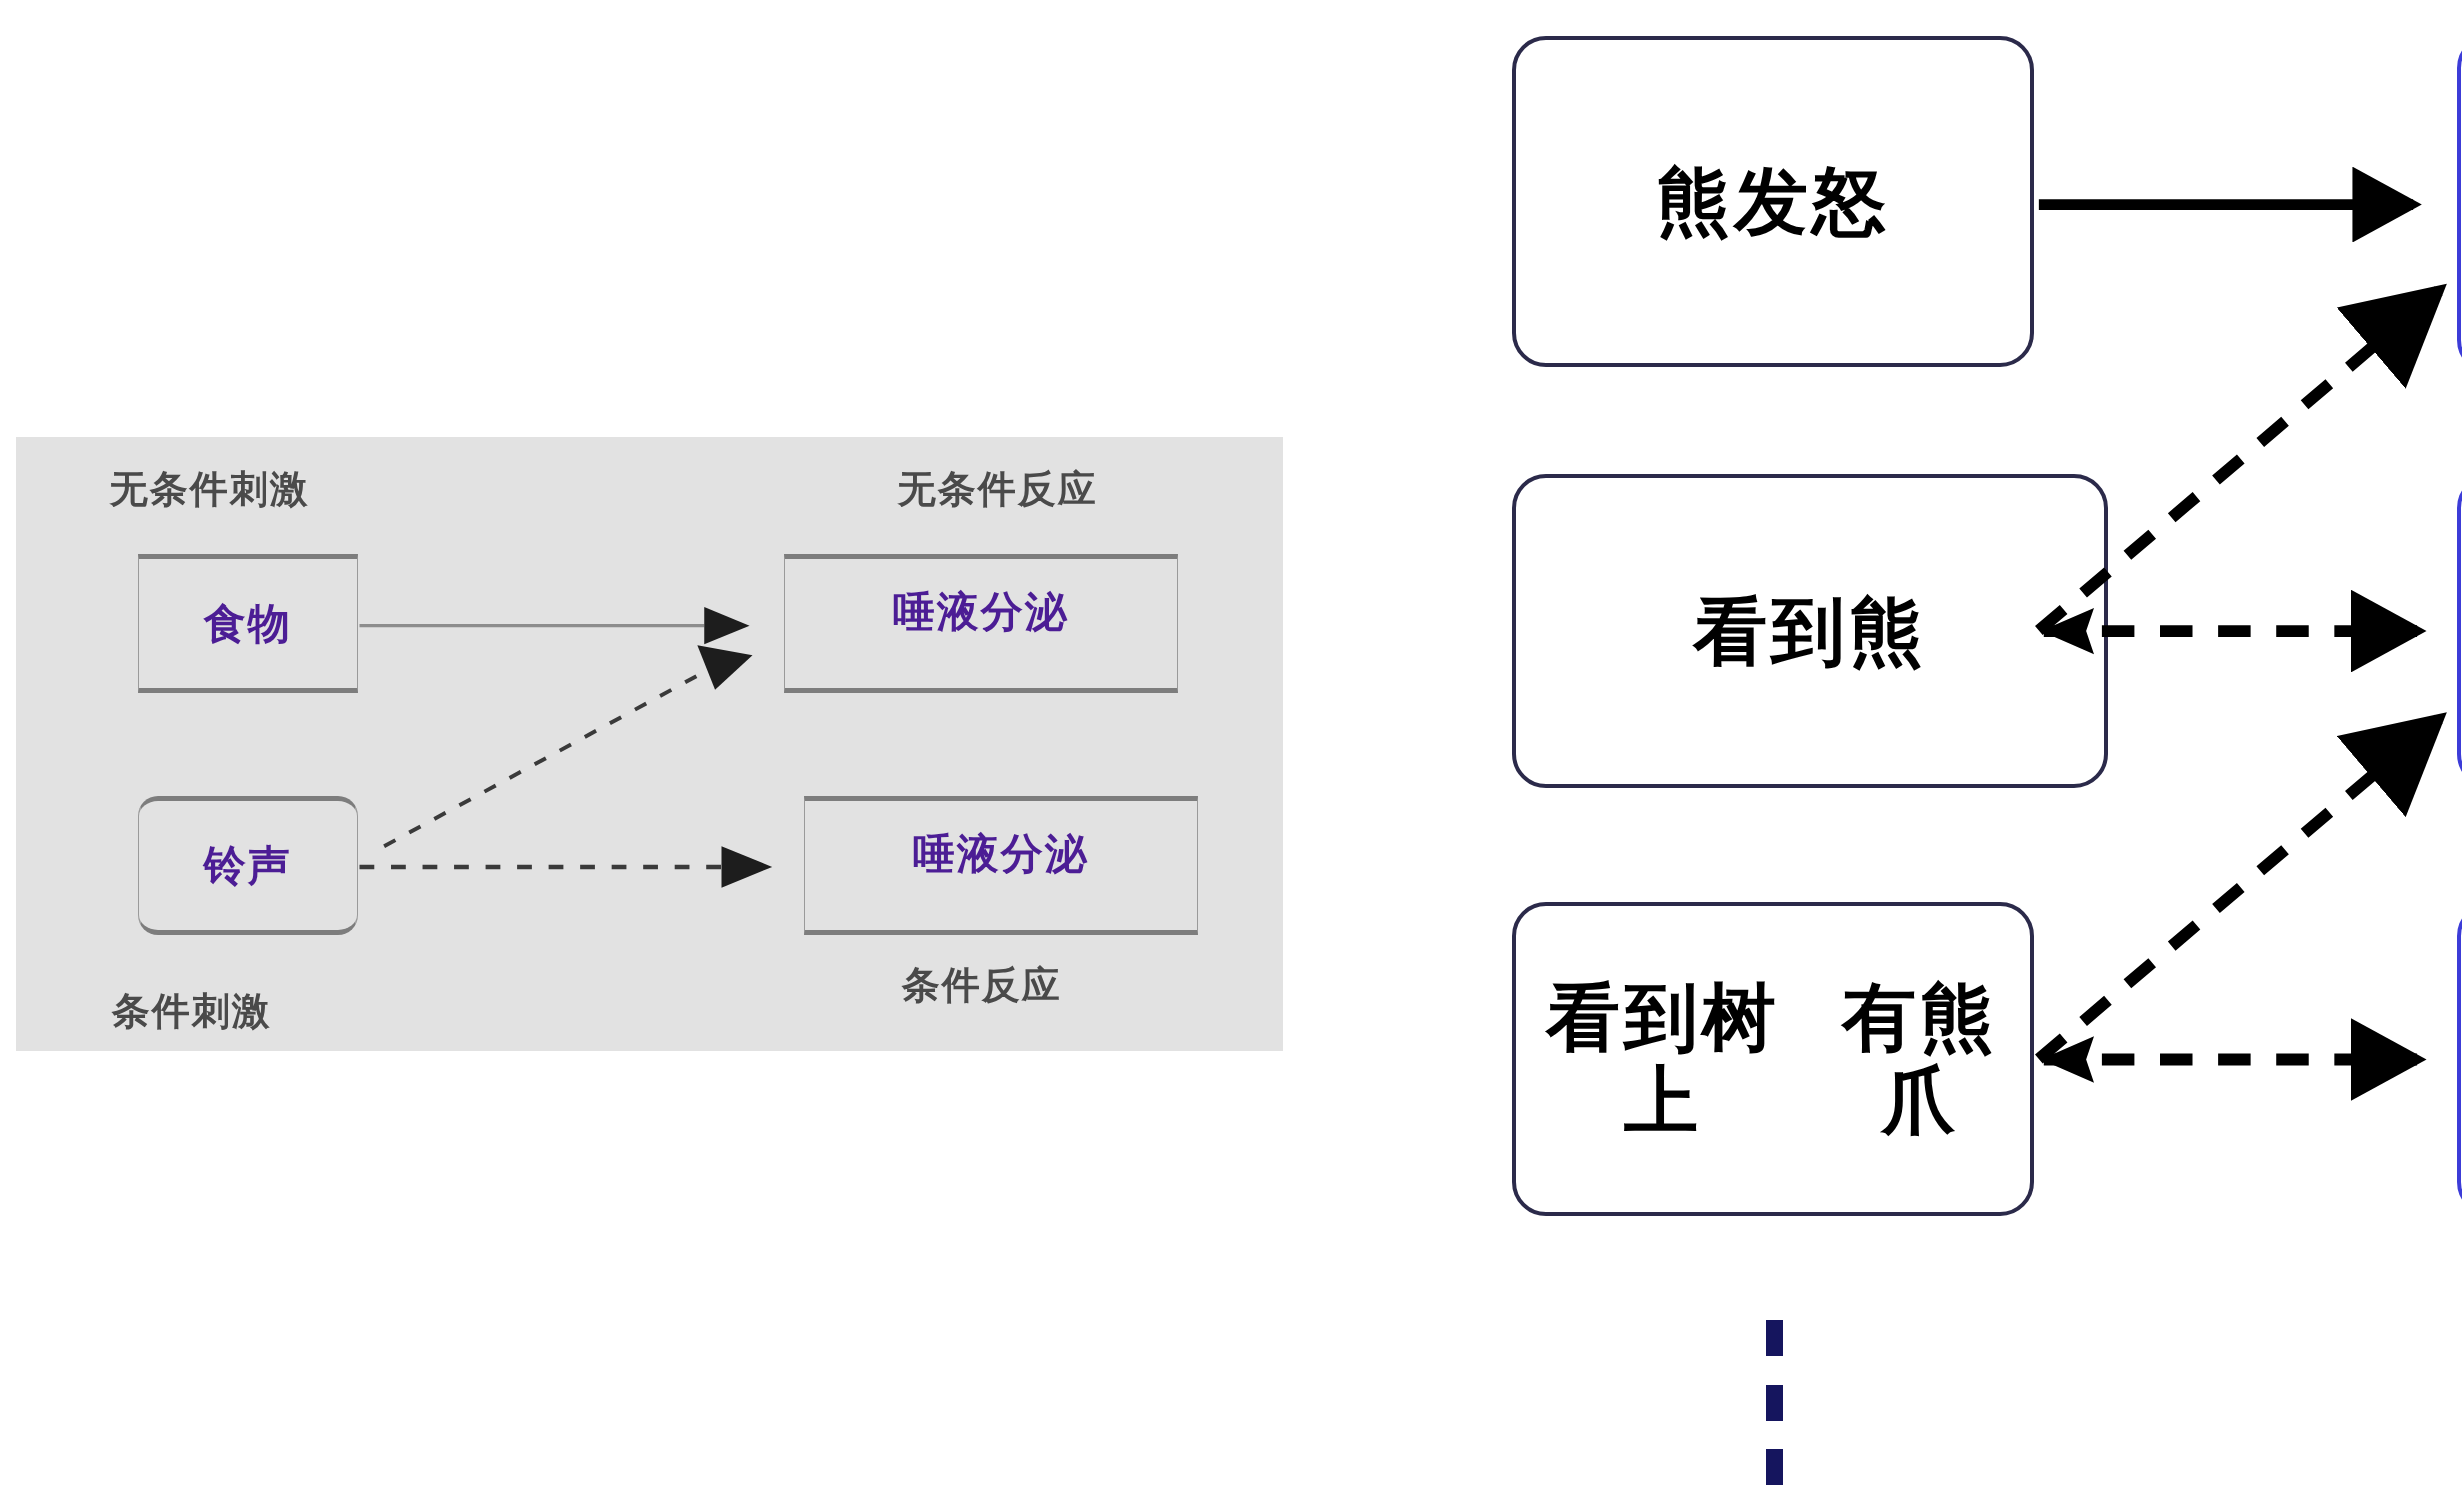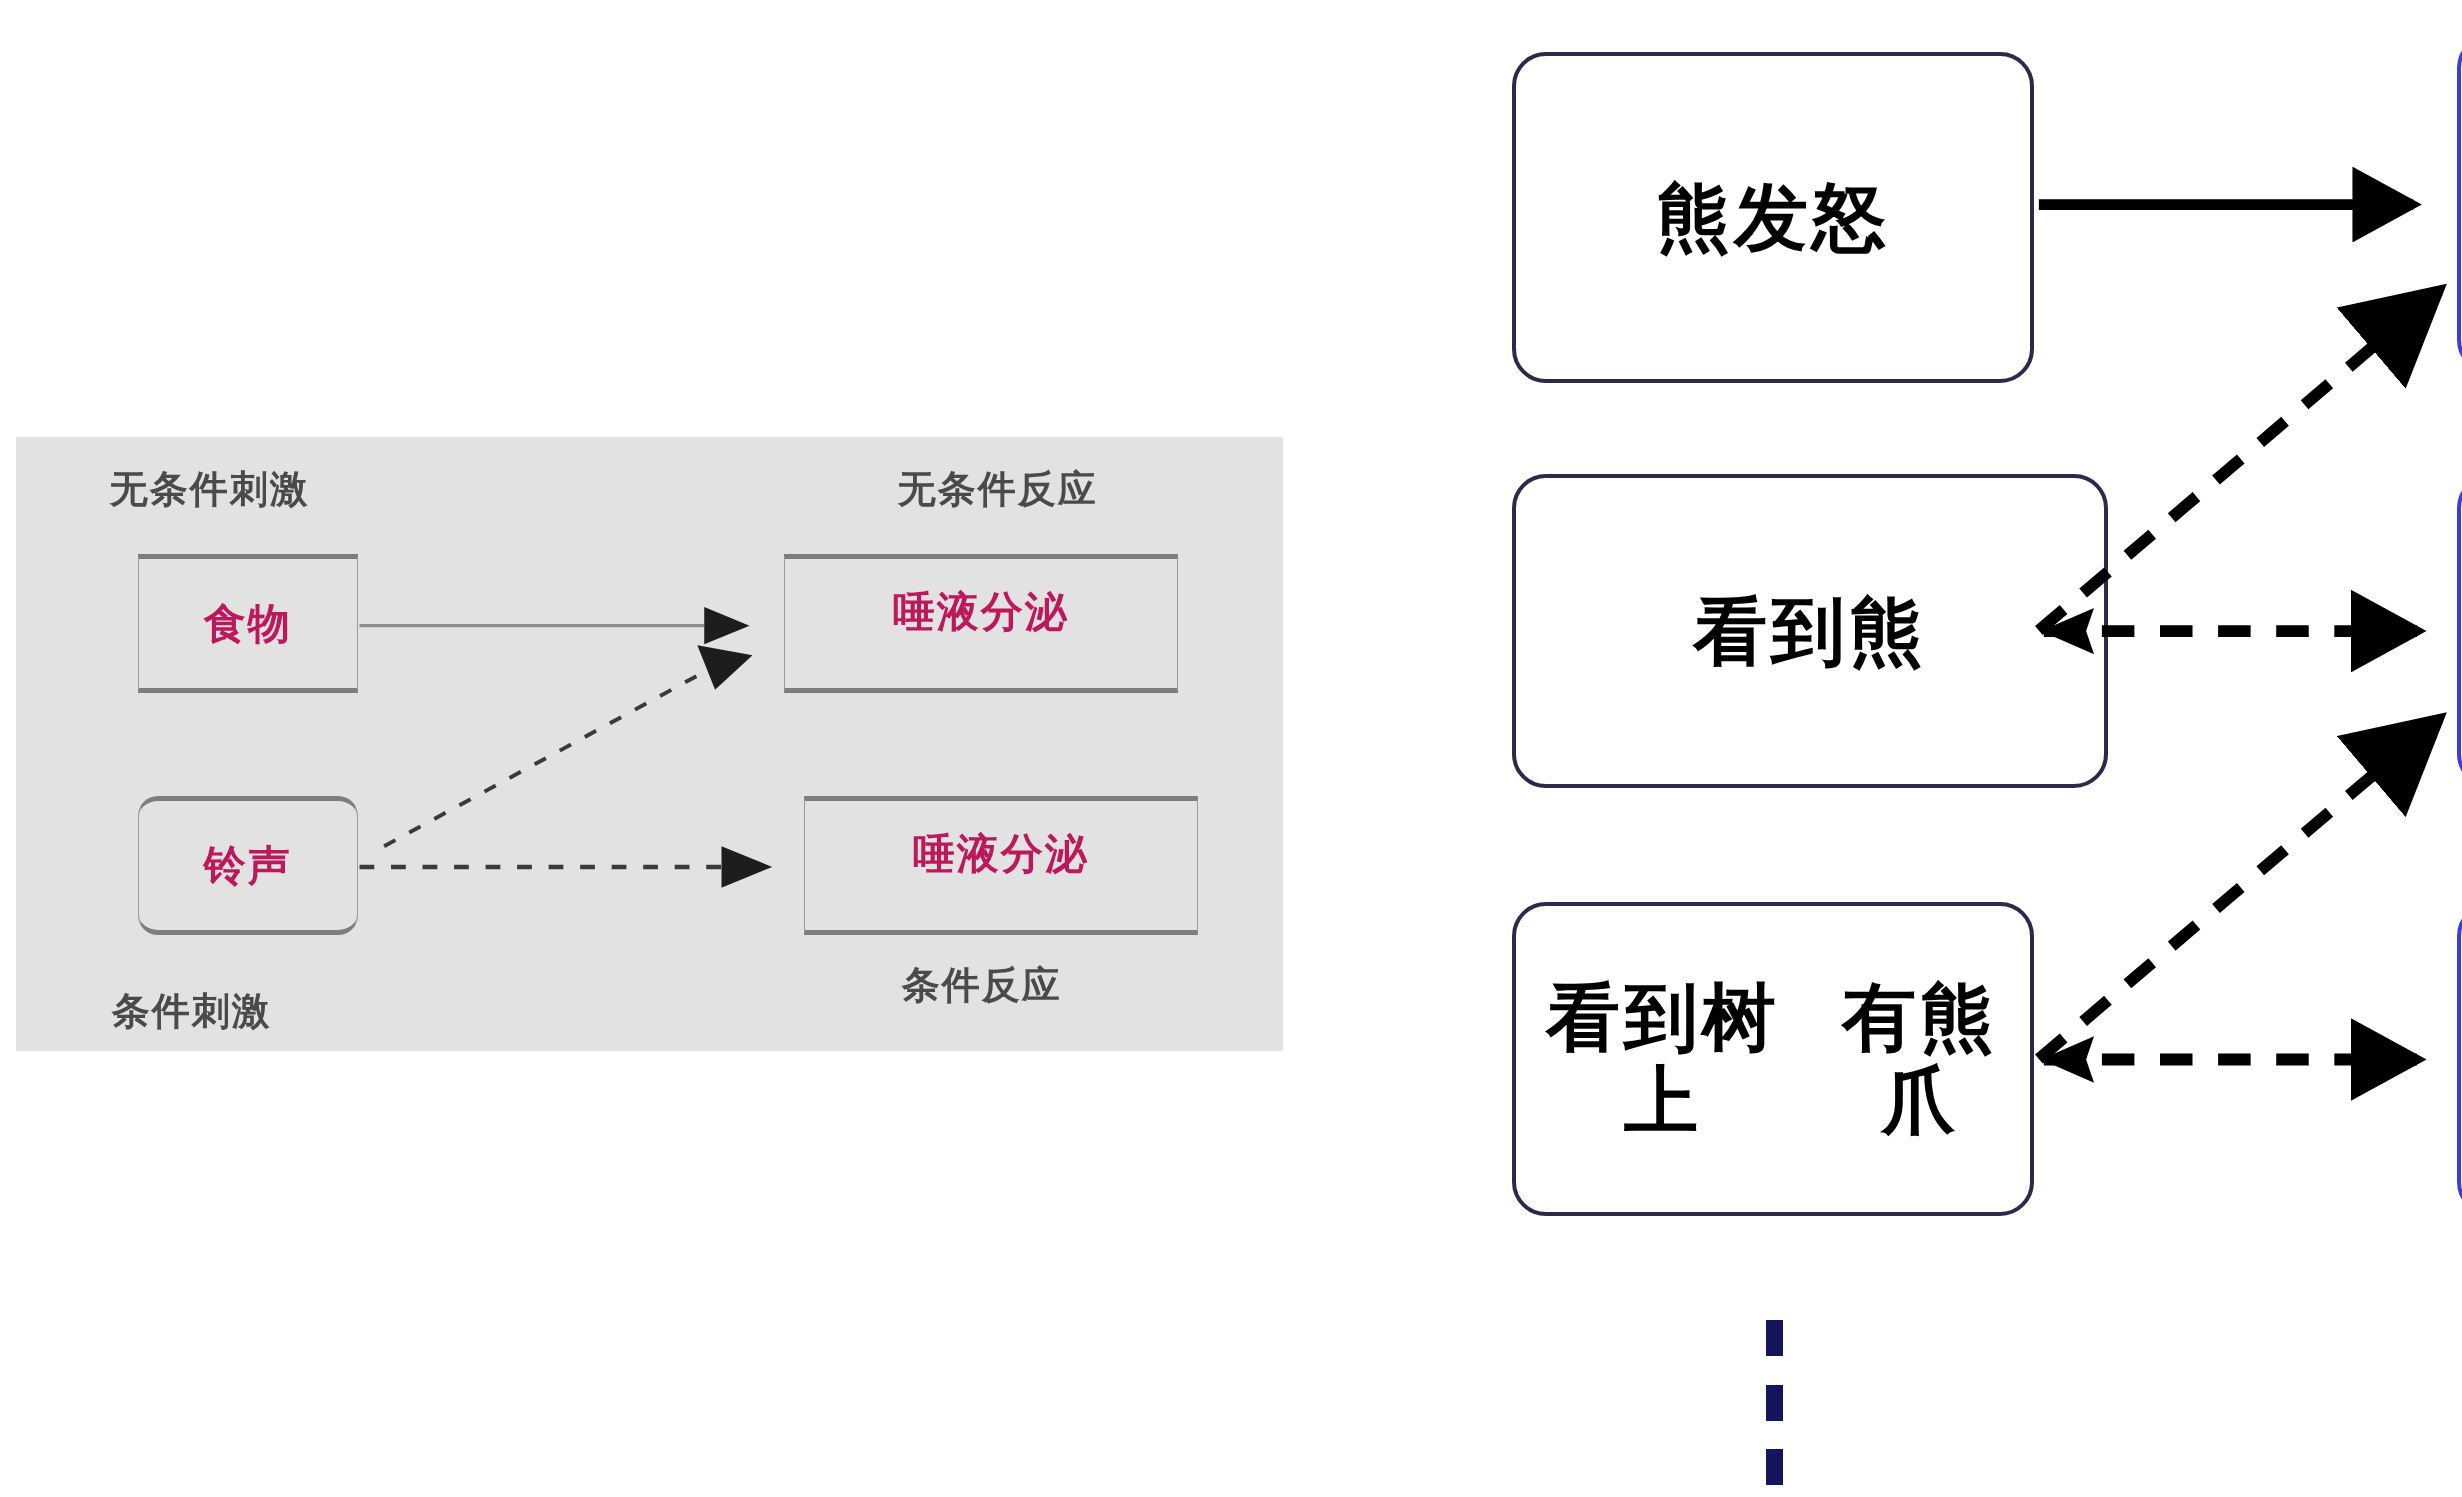--- a/index.html
+++ b/index.html
@@ -28,21 +28,21 @@
   .cc-box{
     position:absolute;
     background:#e2e2e2;
     border:1.5px solid #9a9a9a;
     border-top:5.4px solid #7d7d7d;
     border-bottom:5.4px solid #7d7d7d;
     box-sizing:border-box;
     display:flex;align-items:center;justify-content:center;
   }
   .cc-box > span{
-    color:#be185d;
+    color:#4c1d95;
     font-size:42px;
     font-weight:700;
     letter-spacing:2px;
     white-space:nowrap;
     position:relative;
     font-family:"DejaVu Sans","Liberation Sans",sans-serif;
   }
   .cc-box.tall > span{ margin-top:-22.7px; }
 
   
@@ -94,21 +94,21 @@
 
     <div class="cc-box" style="left:122px;top:359px;width:220px;height:139px;border-radius:20px;">
       <span>铃声</span>
     </div>
 
     <div class="cc-box tall" style="left:788px;top:359px;width:394px;height:139px;">
       <span>唾液分泌</span>
     </div>
   </div>
 
-  <div class="rl-box dark" style="left:1512px;top:36px;width:522px;height:331px;margin-top:16px;">
+  <div class="rl-box dark" style="left:1512px;top:36px;width:522px;height:331px;">
     <span class="cn">熊发怒</span>
   </div>
 
   <div class="rl-box blue" style="left:2457px;top:34px;width:478px;height:340px;">
     
   </div>
 
   <div class="rl-box dark" style="left:1512px;top:474px;width:596px;height:314px;">
     <span class="cn">看到熊</span>
   </div>

